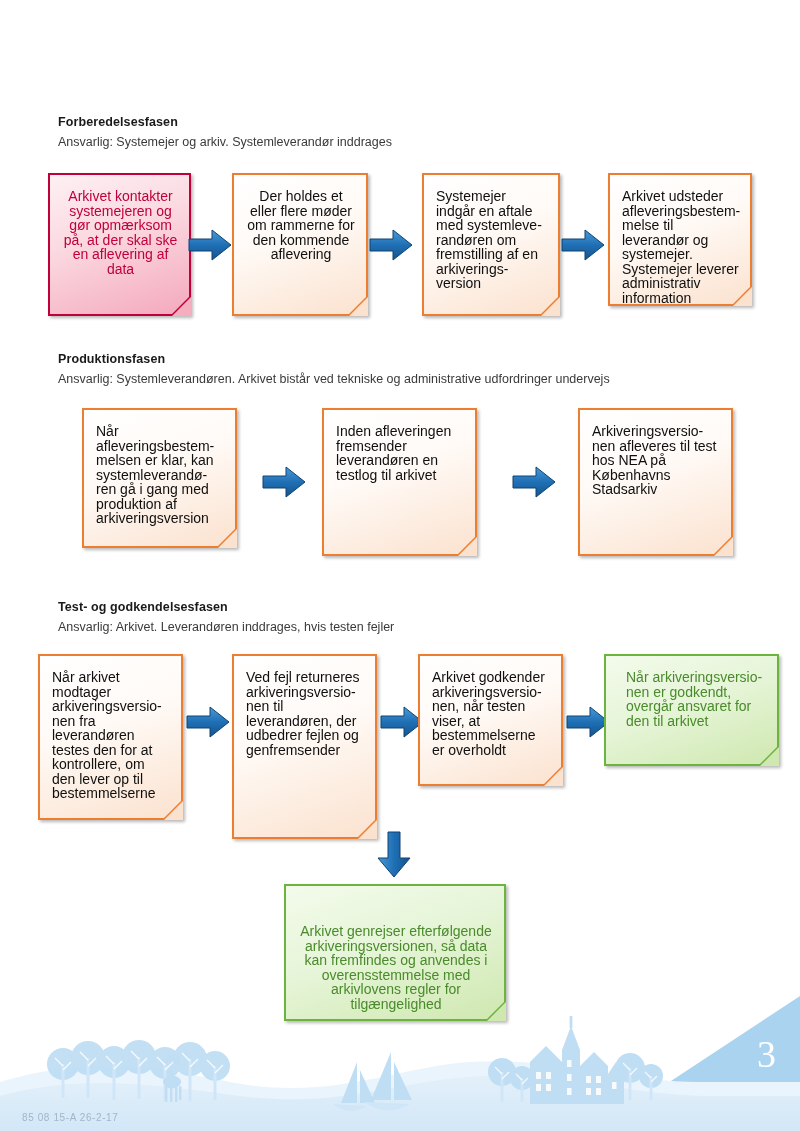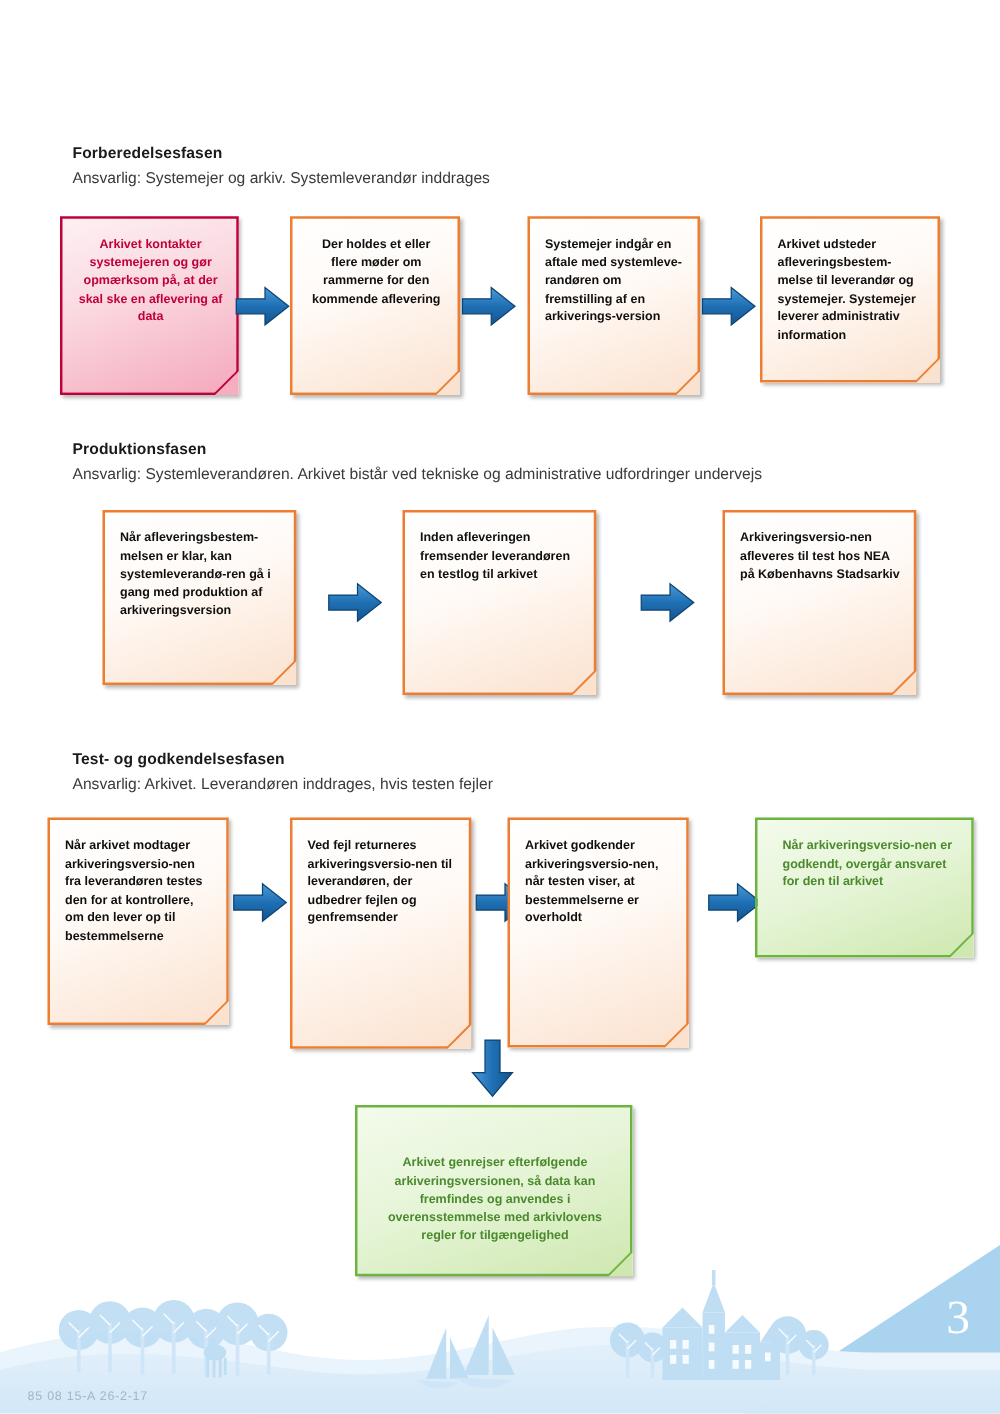--- a/index.html
+++ b/index.html
@@ -68,22 +68,22 @@
     position: absolute;
     right: -2px;
     bottom: -2px;
     width: 20px;
     height: 20px;
     z-index: 3;
   }
   .note .fold svg { display: block; }
 
   .note .txt {
-    font-size: 10px;
-    font-weight: bold;
+    font-size: 14px;
+    font-weight: normal;
     line-height: 14.5px;
     color: #0f0f0f;
     position: relative;
     z-index: 2;
   }
 
   .note.center .txt { text-align: center; }
   .note.left   .txt { text-align: left; }
 
   
@@ -292,21 +292,21 @@
         </svg>
     </span>
   </div>
 
   <div class="arrow-right" style="left:380px; top:705px;">
     <svg width="44" height="34" viewBox="0 0 44 34">
       <path d="M1,11 L24,11 L24,2 L43,17 L24,32 L24,23 L1,23 Z" fill="url(#ag1)" stroke="#0E4372" stroke-width="1"></path>
     </svg>
   </div>
 
-  <div class="note left" style="left:406px; top:654px; width:145px; height:184px;">
+  <div class="note left" style="left:418px; top:654px; width:145px; height:132px;">
     <div class="txt">Arkivet godkender arkiveringsversio-nen, når testen viser, at bestemmelserne er overholdt</div>
     <span class="fold">
       <svg width="20" height="20" viewBox="0 0 20 20">
           <path d="M0,20 L20,20 L20,0 Z" fill="#fbe2cf"></path>
           <path d="M0,20 L20,0" stroke="#ED7D31" stroke-width="1.5" fill="none"></path>
         </svg>
     </span>
   </div>
 
   <div class="arrow-right" style="left:566px; top:705px;">

